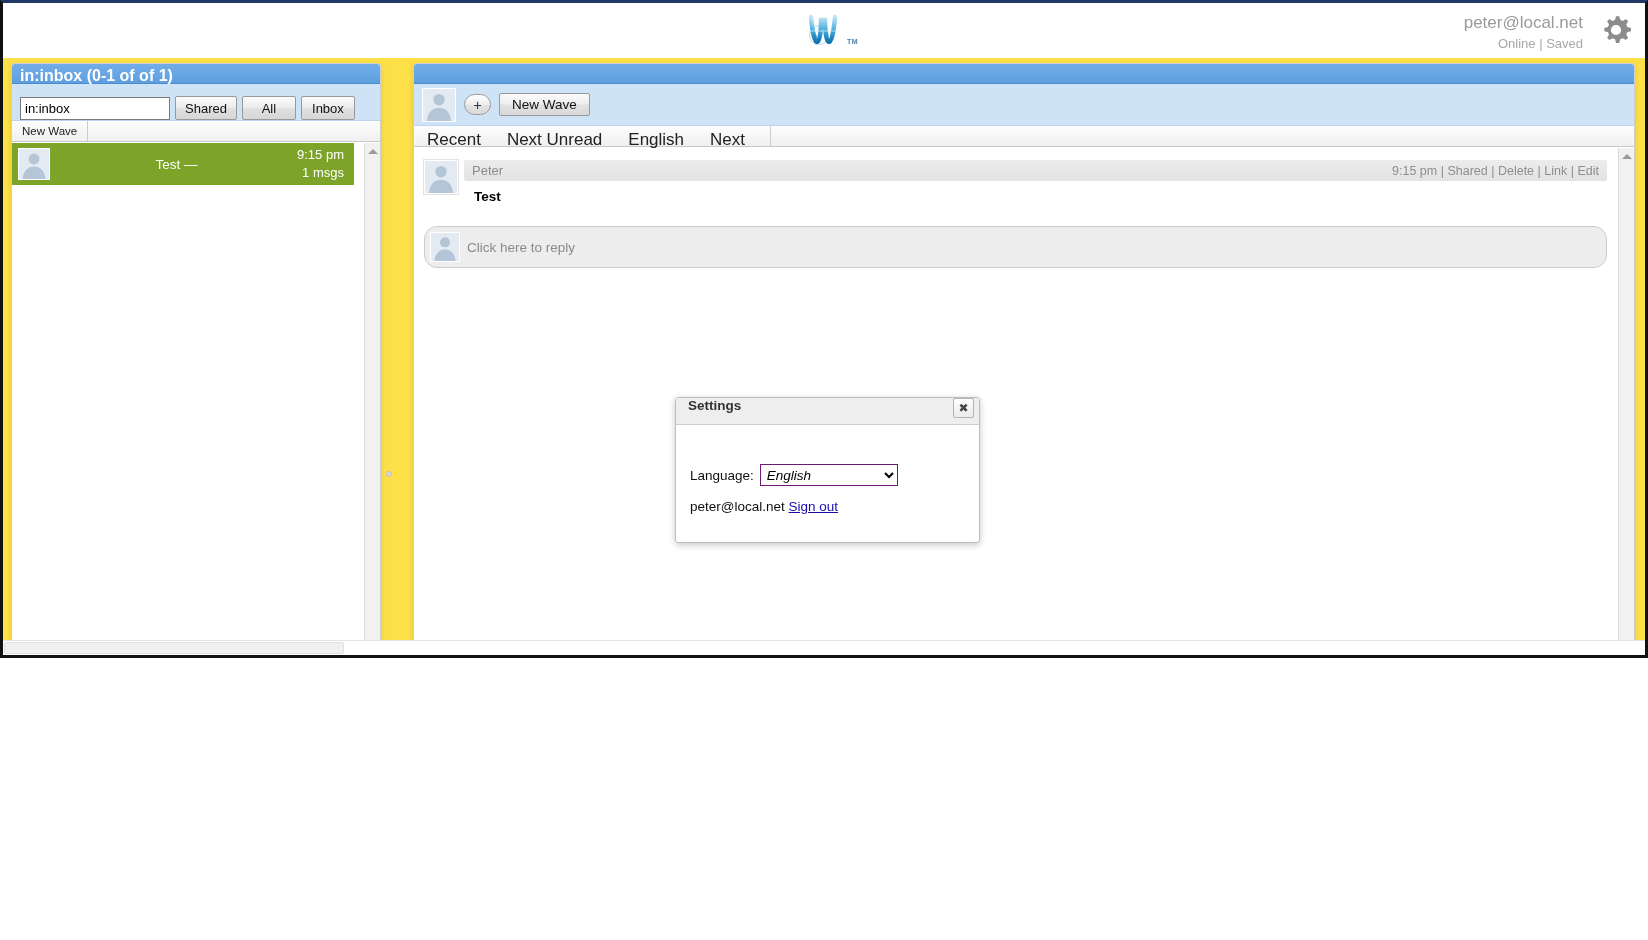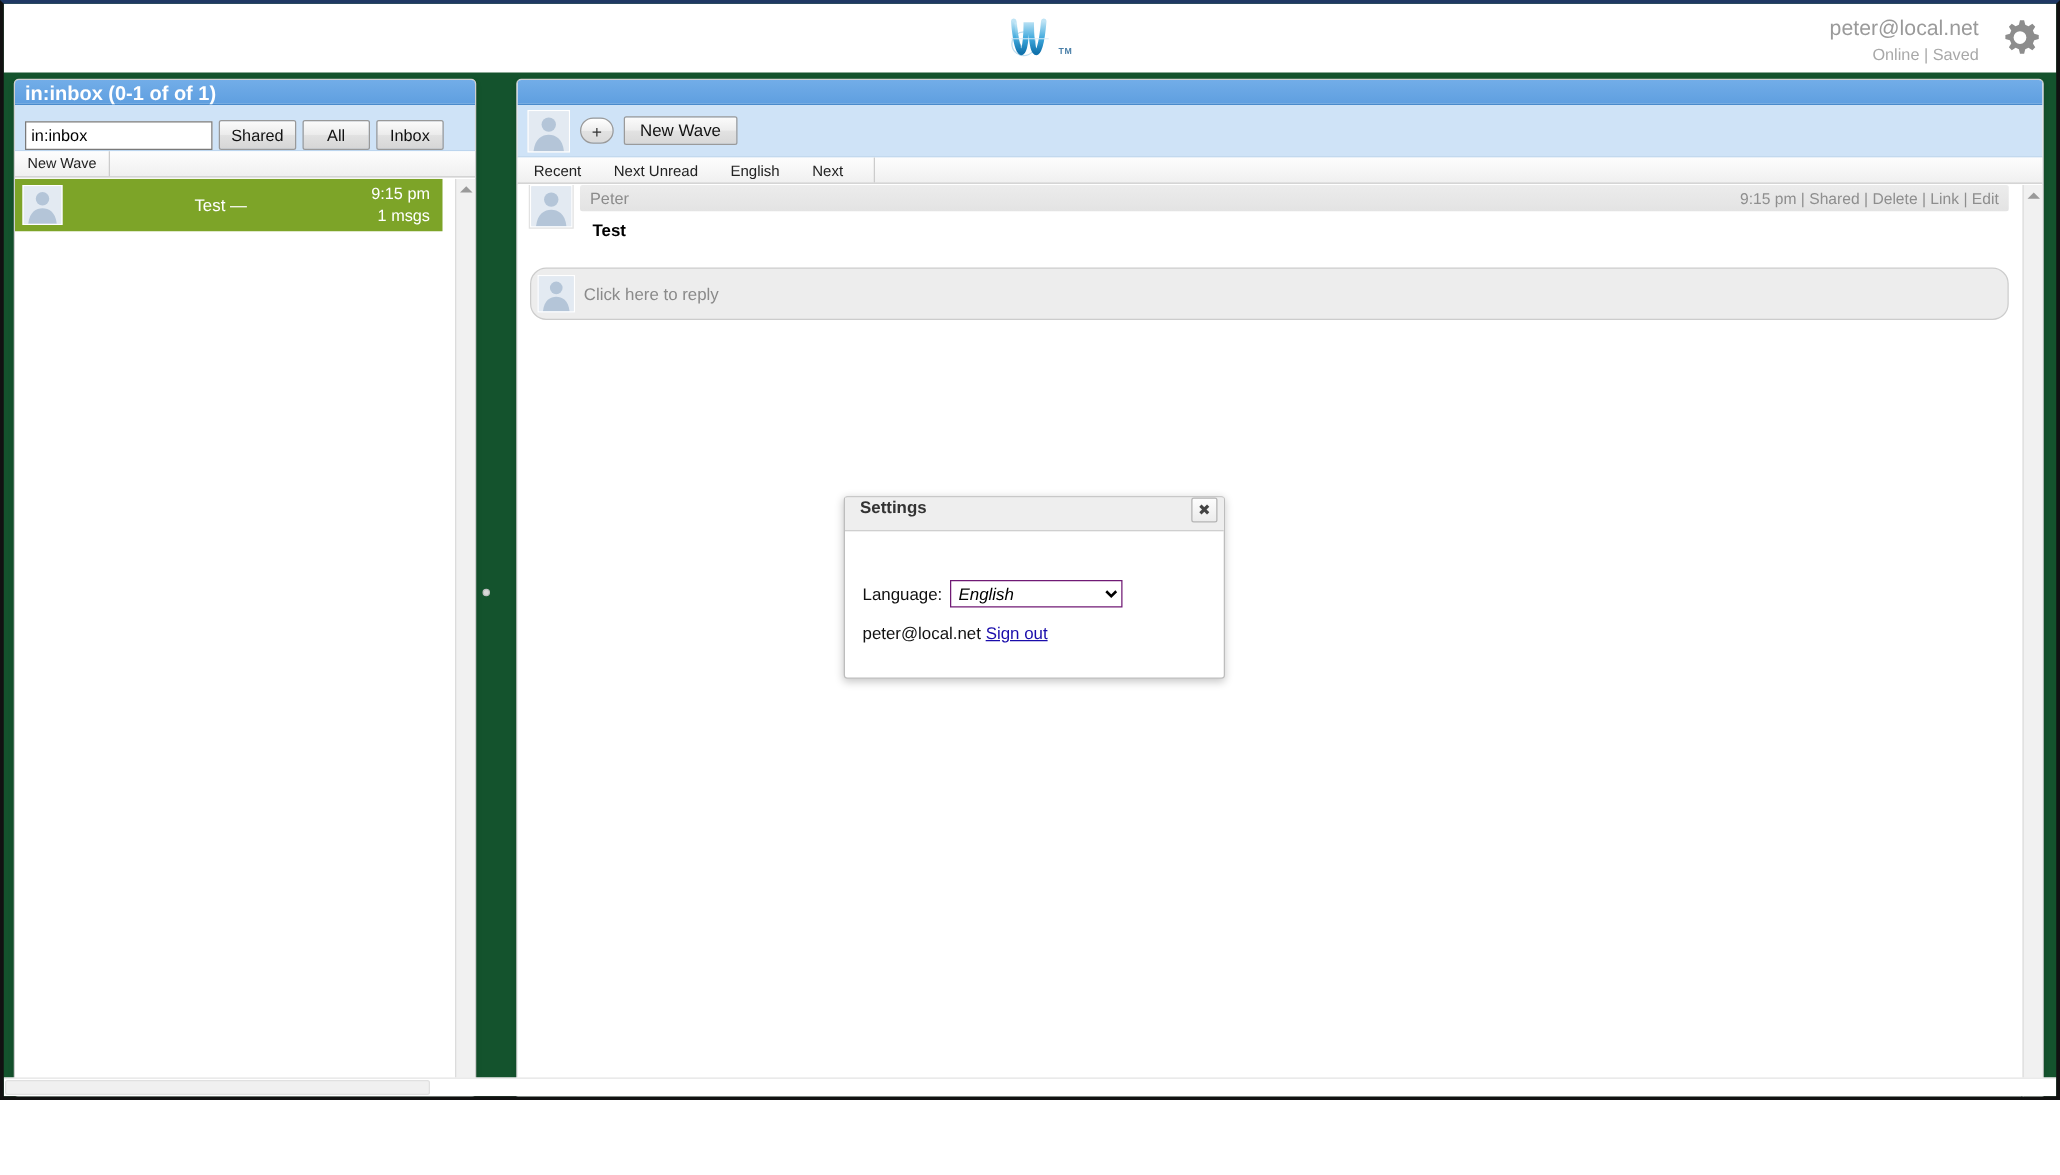--- a/index.html
+++ b/index.html
@@ -5,22 +5,22 @@
   * { box-sizing: border-box; }
   html, body {
     margin: 0; padding: 0;
     width: 1648px; height: 940px;
     background: #ffffff;
     font-family: "Liberation Sans", sans-serif;
     overflow: hidden;
   }
   #app {
     position: relative;
-    width: 1648px; height: 880px;
-    background: #14532d;
+    width: 1648px; height: 658px;
+    background: #fde047;
     border-top: 3px solid #1f3864;
     border-left: 3px solid #111111;
     border-right: 3px solid #111111;
     border-bottom: 3px solid #111111;
     overflow: hidden;
   }
 
   
   .topbar {
     position: absolute; left: 0; top: 0;
@@ -224,34 +224,34 @@
     padding: 0 12px;
     font-family: "Liberation Sans", sans-serif;
   }
   .navstrip {
     height: 21px;
     background: linear-gradient(to bottom, #fdfdfd 0%, #f0f0f0 100%);
     border-bottom: 1px solid #c8c8c8;
     display: flex; align-items: stretch;
   }
   .navstrip .nav {
-    font-size: 12px;
+    font-size: 17px;
     color: #222;
     padding: 4px 13px 0 13px;
     cursor: pointer;
   }
   .navstrip .navsep {
     width: 1px; background: #cccccc;
     margin: 0 8px 0 12px;
   }
   .wave-body {
     position: absolute;
     left: 0; top: 84px; right: 17px; bottom: 0;
     background: #ffffff;
-    padding: 0 10px 0 10px;
+    padding: 12px 10px 0 10px;
     overflow: hidden;
   }
   .blip {
     display: flex;
     align-items: flex-start;
     gap: 6px;
   }
   .blip-avatar {
     width: 34px; height: 34px;
     background: #dfe6ee;

